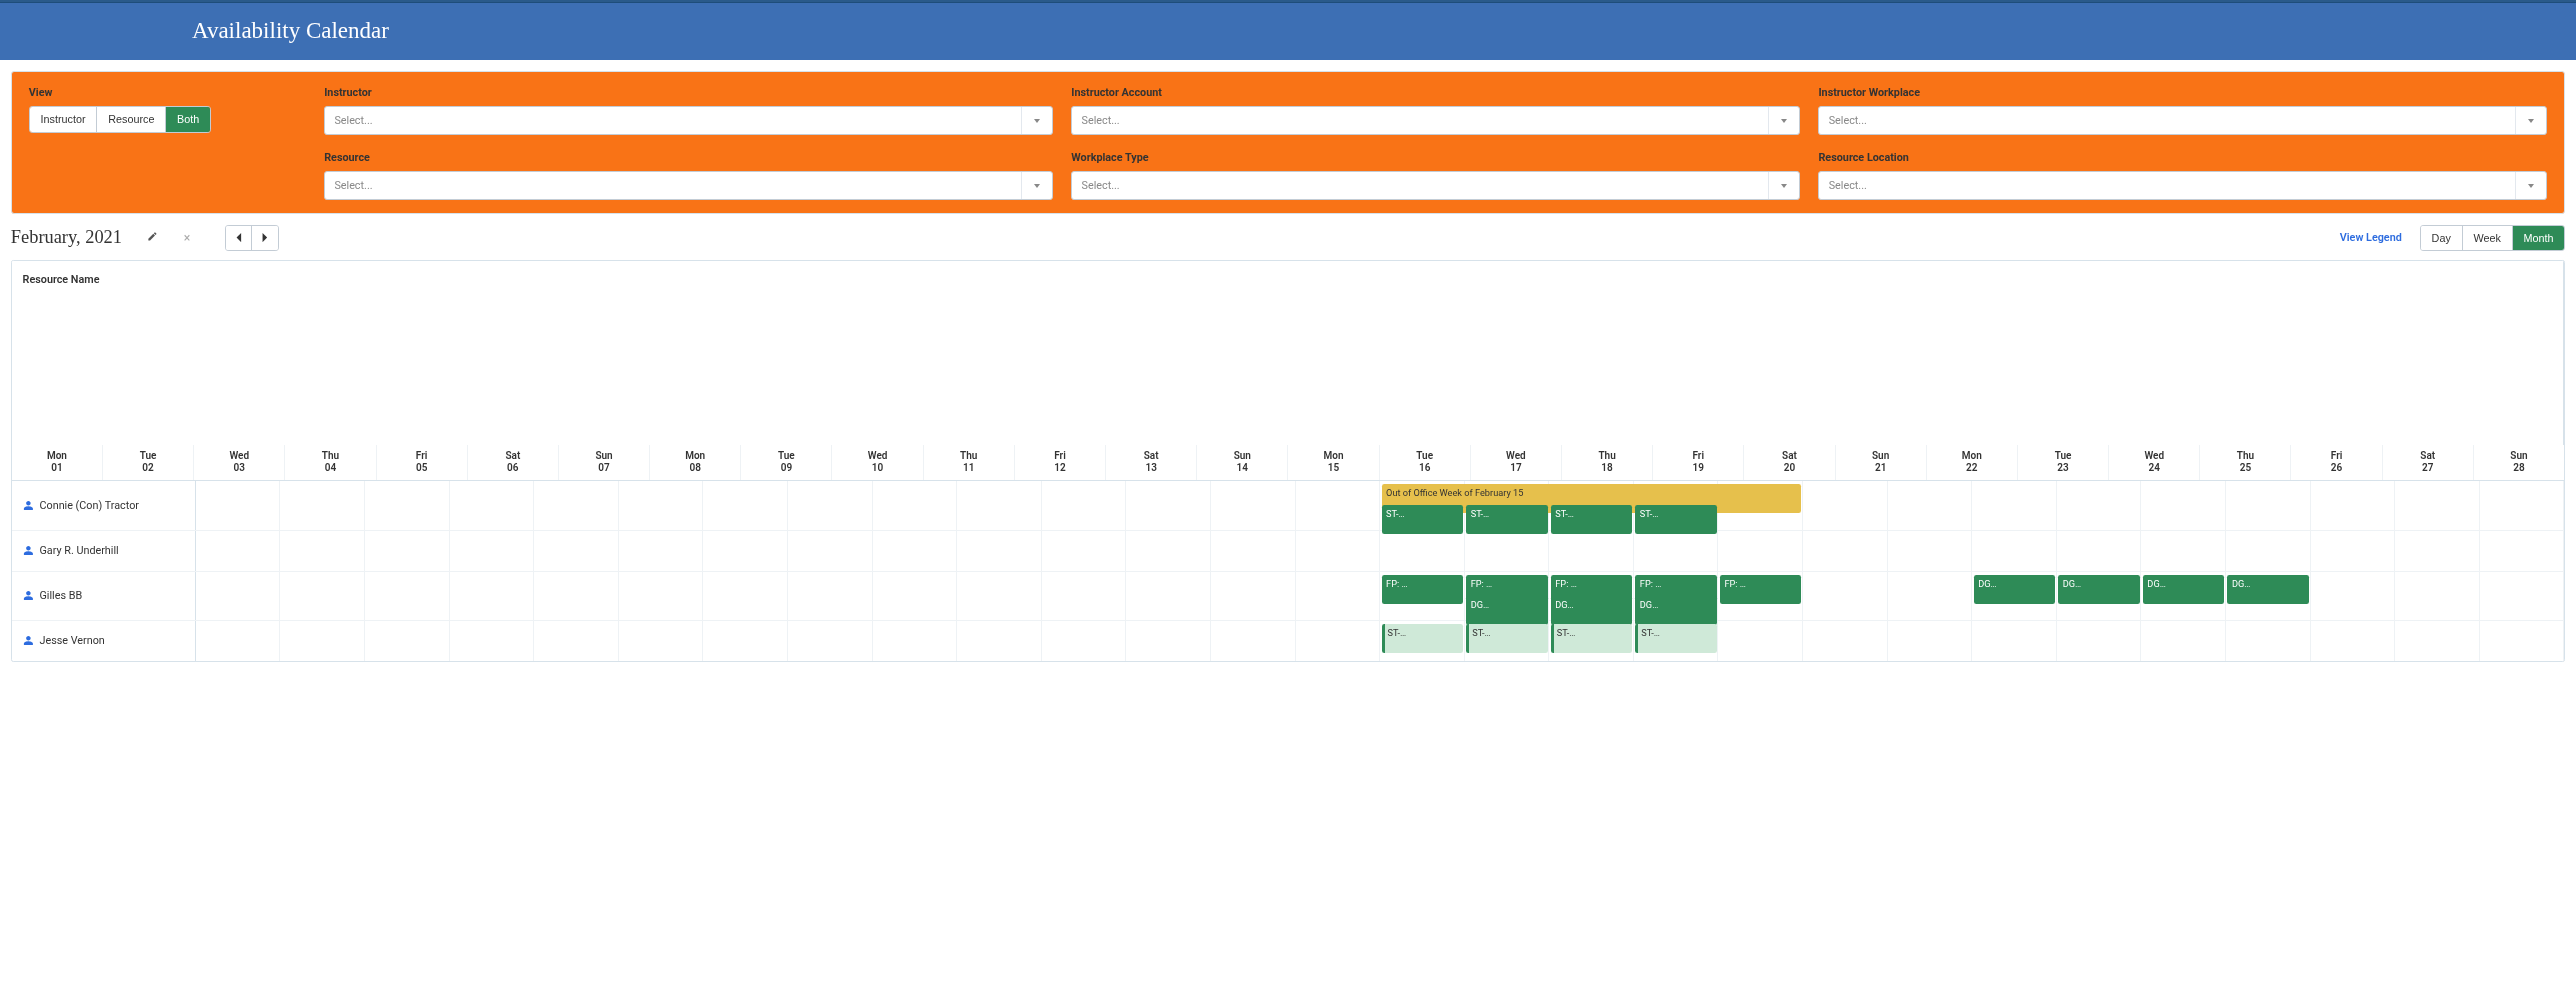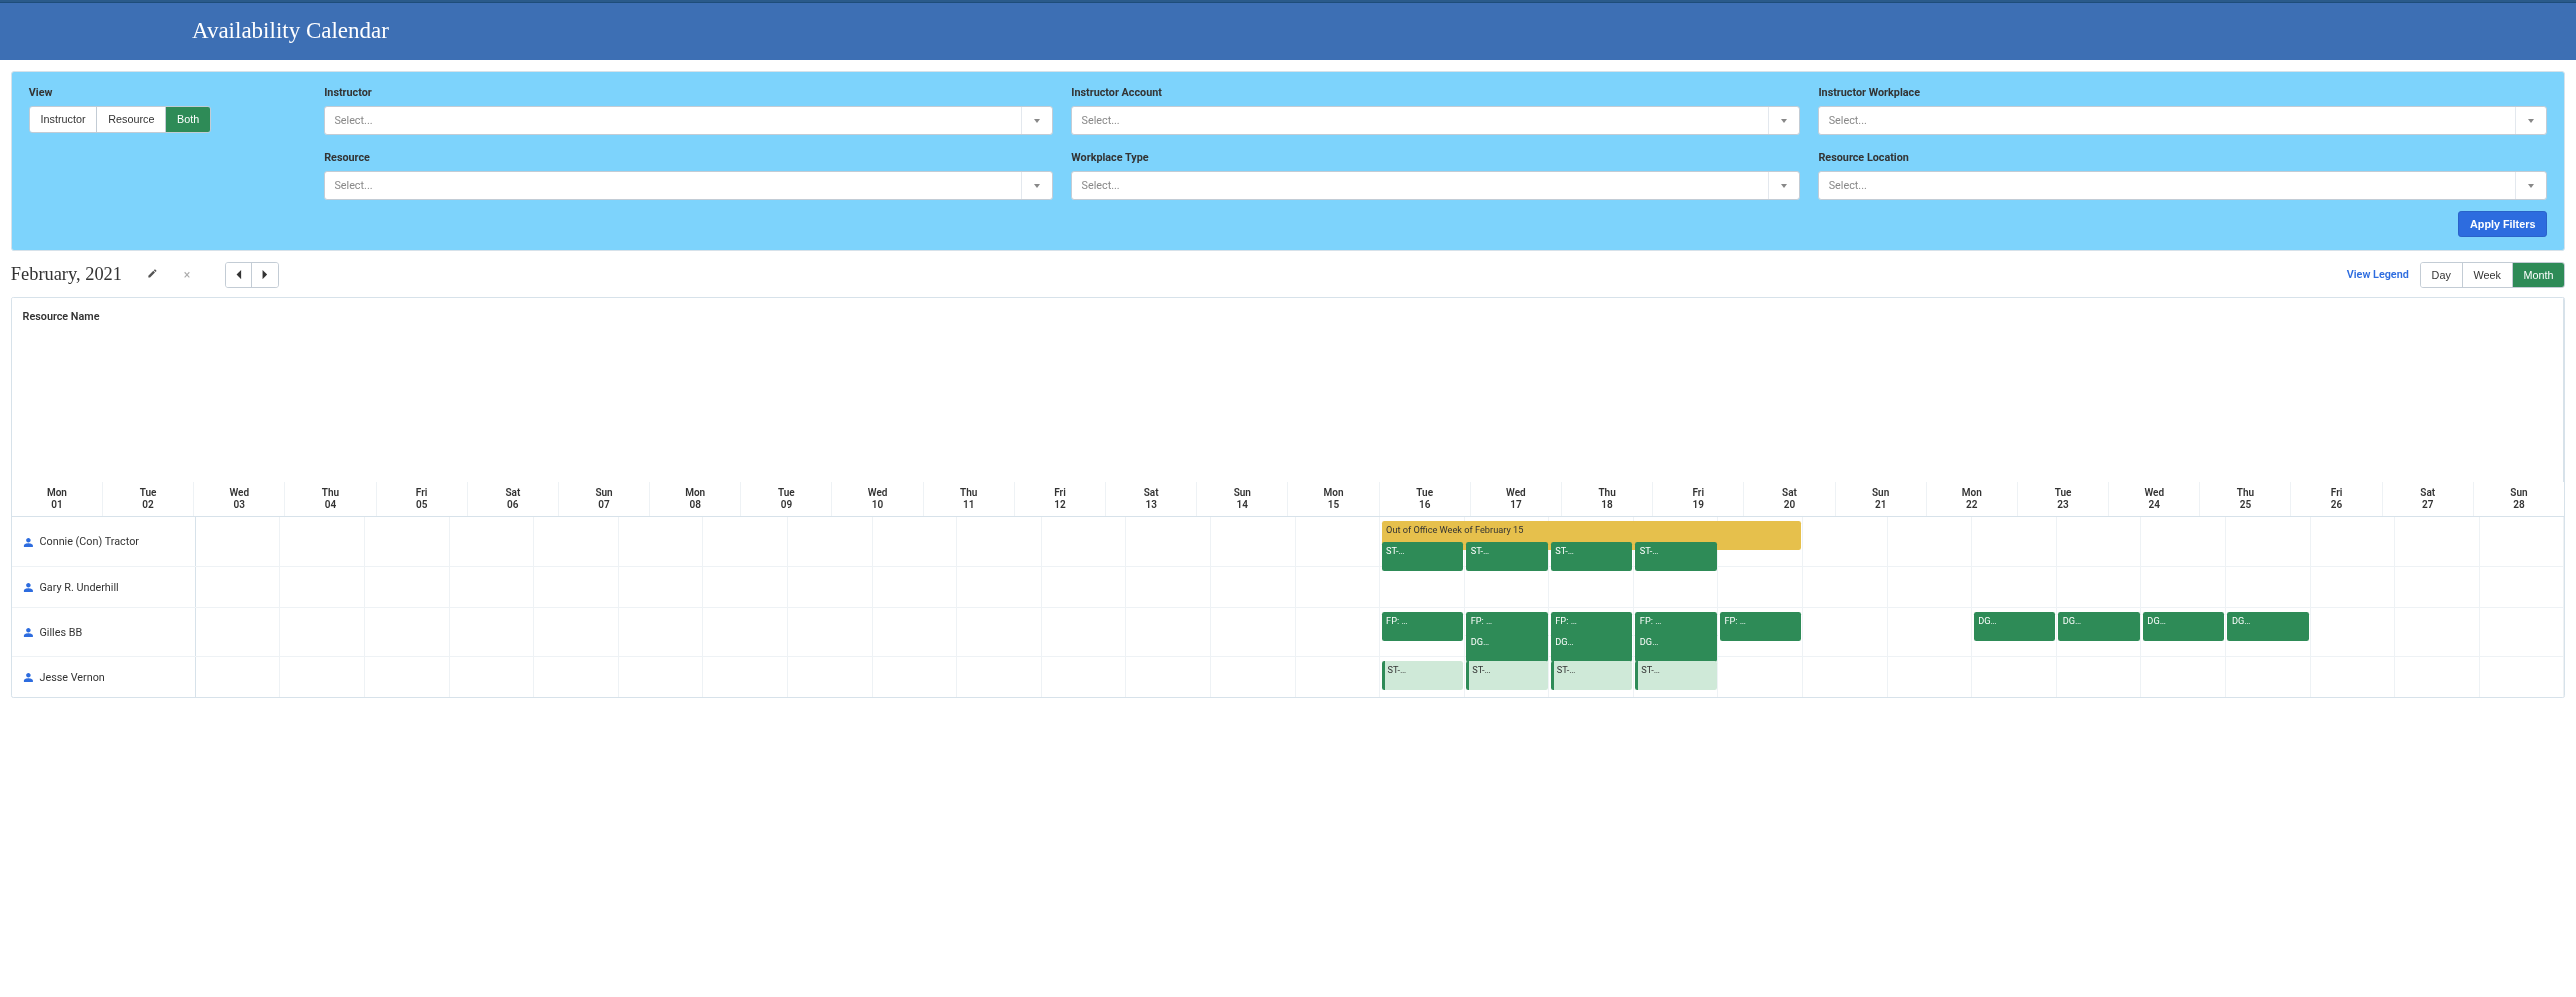--- a/index.html
+++ b/index.html
@@ -6,21 +6,21 @@
   html, body { width: 100%; font-family: -apple-system, BlinkMacSystemFont, "Segoe UI", Roboto, "Helvetica Neue", Arial, sans-serif; font-size: 10.8px; color: #333; background: #fff; }
   .topbar { height: 3.1px; background: #2a5a8a; border-bottom: 0.8px solid #1e4d7a; }
   .header {
     background: #3d6fb4;
     padding: 15.4px 0 15.4px 192px;
     color: #fff;
   }
   .header h1 { font-weight: 300; font-size: 23px; font-family: Liberation Serif, serif; }
   .content { padding: 10.8px; }
   .filter-panel {
-    background: #7dd3fc;
+    background: #f97316;
     border: 0.8px solid #d7e2ea;
     border-radius: 3.1px;
     padding: 14px 17px 12.3px 17px;
   }
   .filter-row { display: flex; flex-wrap: wrap; gap: 18.4px; }
   .filter-col { flex: 1 1 277px; min-width: 231px; }
   .filter-col.viewcol { flex: 0 0 277px; }
   .label { font-weight: 700; font-size: 10.8px; color: #333; margin-bottom: 7.7px; display: block; }
   .segmented { display: inline-flex; border: 0.8px solid #c3ccd5; border-radius: 3.1px; overflow: hidden; }
   .seg-btn { padding: 6.1px 10.8px; background: #fff; border: none; border-right: 0.8px solid #c3ccd5; font-size: 10.8px; cursor: pointer; color: #333; }
@@ -63,21 +63,21 @@
     display: flex; align-items: center; justify-content: space-between;
     margin: 10.8px 0 9.2px 0;
   }
   .toolbar-left { display: flex; align-items: center; gap: 24px; }
   .month-title { font-size: 18.4px; font-weight: 400; color: #333; font-family: Georgia, 'Times New Roman', serif; }
   .edit-icon { color: #555; cursor: pointer; margin-left: 1.5px; }
   .close-x { color: #aaa; font-size: 12.3px; margin-left: 1.5px; cursor: pointer; }
   .nav-arrows { display: inline-flex; border: 0.8px solid #c3ccd5; border-radius: 3.1px; overflow: hidden; margin-left: 10.8px; }
   .nav-btn { width: 26px; height: 24.6px; display: flex; align-items: center; justify-content: center; background: #fff; border: none; border-right: 0.8px solid #c3ccd5; cursor: pointer; font-size: 12.3px; color: #333; }
   .nav-btn:last-child { border-right: none; }
-  .toolbar-right { display: flex; align-items: center; gap: 11px; }
+  .toolbar-right { display: flex; align-items: center; gap: 18px; }
   .view-legend { color: #2d6cdf; font-weight: 600; cursor: pointer; }
 
   .calendar {
     border: 0.8px solid #d7e2ea; border-radius: 2.3px; overflow: hidden;
   }
   .cal-header { display: flex; border-bottom: 0.8px solid #d7e2ea; background: #fff; flex-direction: column; }
   .resource-col { flex: 0 0 184px; border-right: 0.8px solid #d7e2ea; }
   .resource-header { height: 37px; display: flex; align-items: center; padding: 0 10.8px; font-weight: 600; color: #333; }
   .days { flex: 1; display: flex; }
   .day-col { flex: 1; border-right: 0.8px solid #eef2f5; text-align: center; padding: 4.6px 0; font-size: 10px; color: #333; font-weight: 600; line-height: 1.25; }
@@ -173,23 +173,20 @@
           <div>
             <span class="label">Resource Location</span>
             <div class="select">
               <span>Select...</span>
               <div class="caret-box">
                 <div class="caret-down"></div>
               </div>
             </div>
           </div>
         </div>
-    </div>
-    <div class="apply-row">
-      <button class="btn-primary">Apply Filters</button>
     </div>
   </div>
 
   <div class="toolbar">
     <div class="toolbar-left">
       <span class="month-title">February, 2021</span>
       <span class="edit-icon">
         <svg width="10.8" height="10.8" viewBox="0 0 24 24" fill="#555">
             <path d="M3 17.25V21h3.75l11-11.03-3.75-3.75L3 17.25zM20.71 7.04a1 1 0 0 0 0-1.41l-2.34-2.34a1 1 0 0 0-1.41 0l-1.83 1.83 3.75 3.75 1.83-1.83z"></path>
           </svg>

